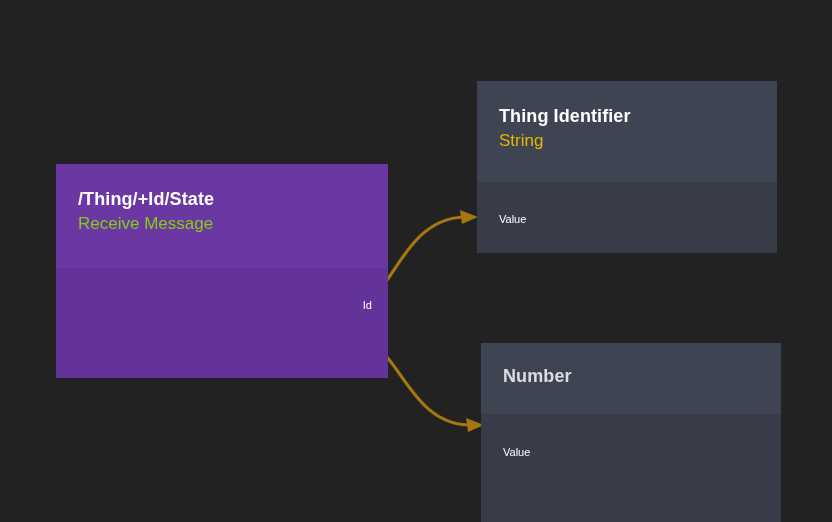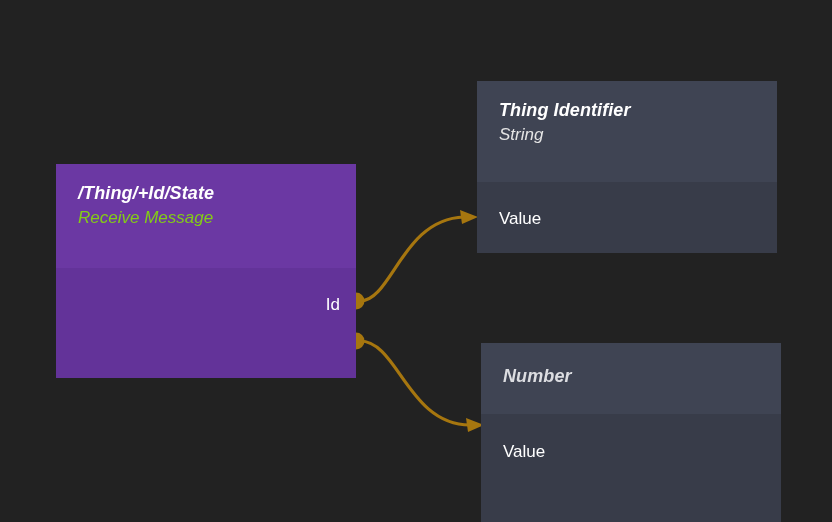--- a/index.html
+++ b/index.html
@@ -32,53 +32,52 @@
   }
 
   
   .node {
     position: absolute;
     box-sizing: border-box;
     overflow: hidden;
   }
   .node-header {
     box-sizing: border-box;
-    padding: 18px 22px 16px 22px;
-    font-style: italic;
+    padding: 24px 22px 16px 22px;
   }
   .node-title {
     font-size: 18px;
     font-weight: bold;
     line-height: 22px;
     letter-spacing: 0.1px;
     white-space: nowrap;
   }
   .node-subtitle {
     font-size: 17px;
     font-weight: normal;
     line-height: 22px;
     margin-top: 3px;
     white-space: nowrap;
   }
   .node-body {
     box-sizing: border-box;
     position: relative;
   }
   .port-row {
-    font-size: 17px;
+    font-size: 11px;
     line-height: 20px;
     white-space: nowrap;
     position: absolute;
   }
 
   
   #node-receive-message {
     left: 56px;
     top: 164px;
-    width: 300px;
+    width: 332px;
     height: 214px;
     background: #633399;
   }
   #node-receive-message .node-header {
     height: 104px;
     background: #6b38a3;
   }
   #node-receive-message .node-title { color: #ffffff; }
   #node-receive-message .node-subtitle { color: #84cc16; }
   #node-receive-message .node-body {
@@ -99,21 +98,21 @@
     top: 81px;
     width: 300px;
     height: 172px;
     background: #383c49;
   }
   #node-thing-identifier .node-header {
     height: 101px;
     background: #3f4453;
   }
   #node-thing-identifier .node-title { color: #ffffff; }
-  #node-thing-identifier .node-subtitle { color: #e5e5e5; }
+  #node-thing-identifier .node-subtitle { color: #eab308; }
   #node-thing-identifier .node-body { height: 71px; }
   #node-thing-identifier .port-row {
     color: #ffffff;
     left: 22px;
     top: 27px;
   }
 
   #node-number {
     left: 481px;
     top: 319px;

